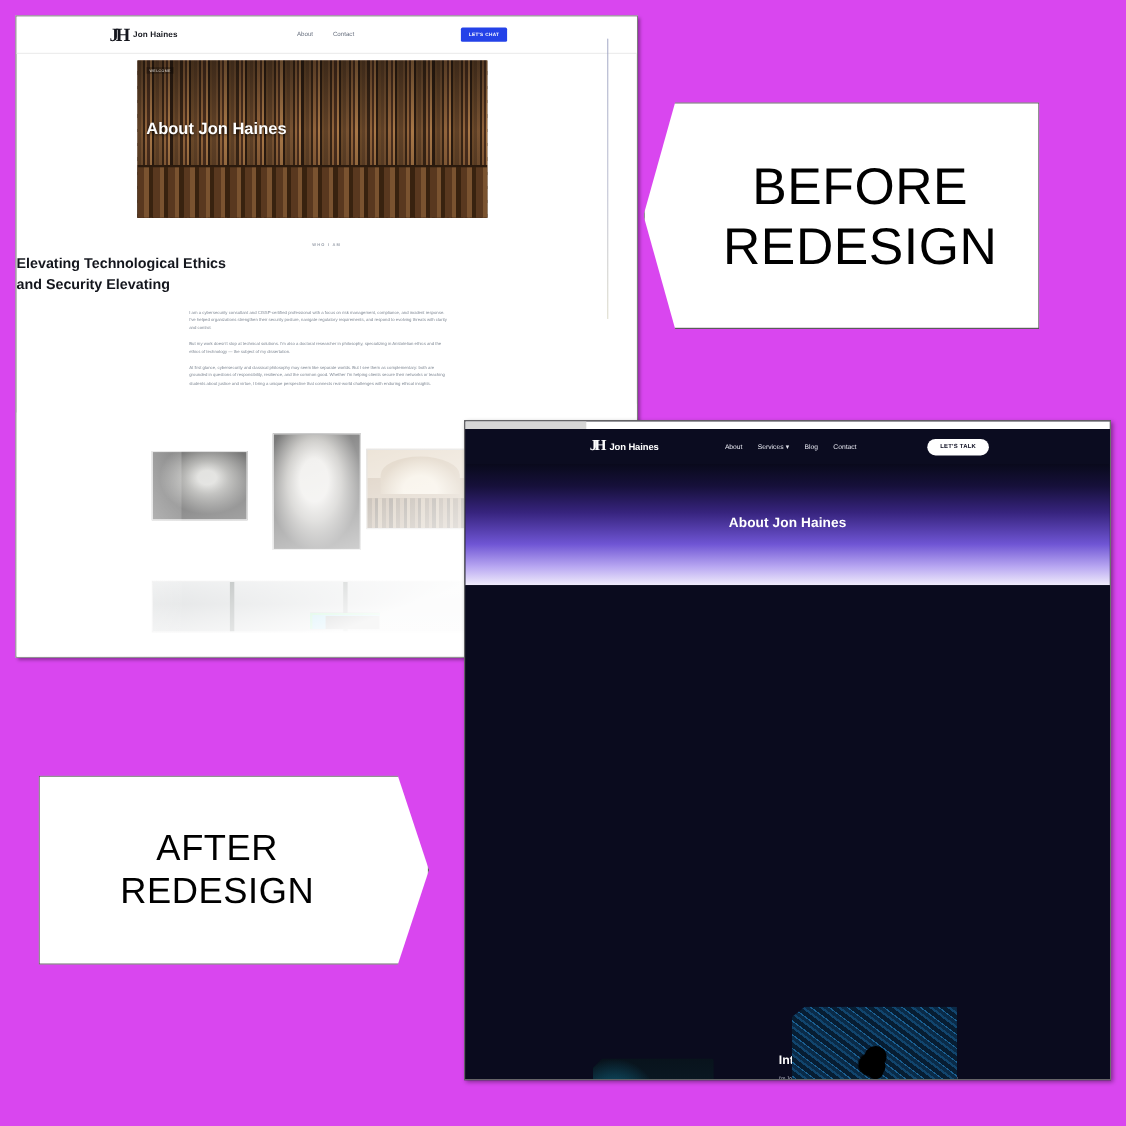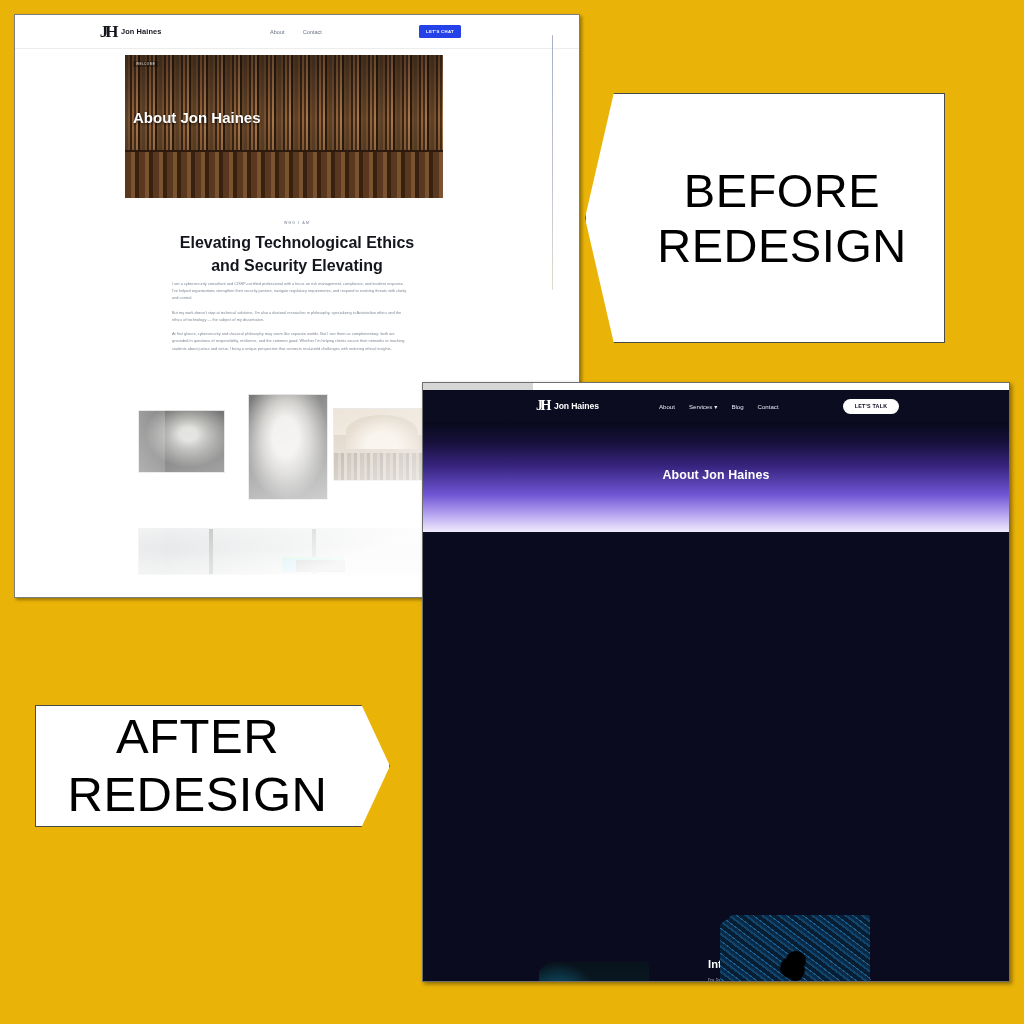--- a/index.html
+++ b/index.html
@@ -10,21 +10,21 @@
     height: 1024px;
     background: #ffffff;
     font-family: "Liberation Sans", sans-serif;
     overflow: hidden;
   }
 
   #stage {
     position: relative;
     width: 1024px;
     height: 1024px;
-    background: #eab308;
+    background: #d946ef;
   }
 
   
   #before-panel {
     position: absolute;
     left: 14px;
     top: 14px;
     width: 566px;
     height: 584px;
     background: #ffffff;
@@ -117,22 +117,21 @@
   }
 
   
   .b-eyebrow {
     position: absolute; left: 0; right: 0; top: 206px;
     text-align: center;
     font-size: 3.6px; font-weight: 700; letter-spacing: 1.1px; color: #9aa0ab;
   }
   .b-heading {
     position: absolute; left: 0; right: 0; top: 216px;
-    text-align: center;
-    font-size: 16px; font-weight: 700; line-height: 1.45; color: #14161d;
+    font-size: 13px; font-weight: 700; line-height: 1.45; color: #14161d;
   }
 
   .b-body {
     position: absolute; left: 157px; top: 265px; width: 238px;
   }
   .b-body p {
     font-size: 3.9px;
     line-height: 1.85;
     color: #7f8894;
     margin-bottom: 7px;
@@ -316,30 +315,30 @@
     border:1px solid #4a4a4a;
     display:flex; flex-direction:column;
     align-items:center; justify-content:center;
     text-align:center;
     font-weight:400;
     color:#000000;
     letter-spacing:.5px;
     line-height:1.18;
   }
   #callout-before {
-    left:585px; top:93px; width:360px; height:250px;
+    left:585px; top:93px; width:360px; height:206px;
     clip-path: polygon(8% 0, 100% 0, 100% 100%, 8% 100%, 0 50%);
     padding-left:34px;
     font-size:47px;
   }
   #callout-after {
-    left:35px; top:705px; width:355px; height:122px;
+    left:35px; top:705px; width:355px; height:172px;
     clip-path: polygon(0 0, 92% 0, 100% 50%, 92% 100%, 0 100%);
     padding-right:30px;
-    font-size:49px;
+    font-size:33px;
   }
 </style>
 </head>
 <body>
 
 <div id="stage">
 
   <div id="before-panel">
 
     <div class="b-nav">

